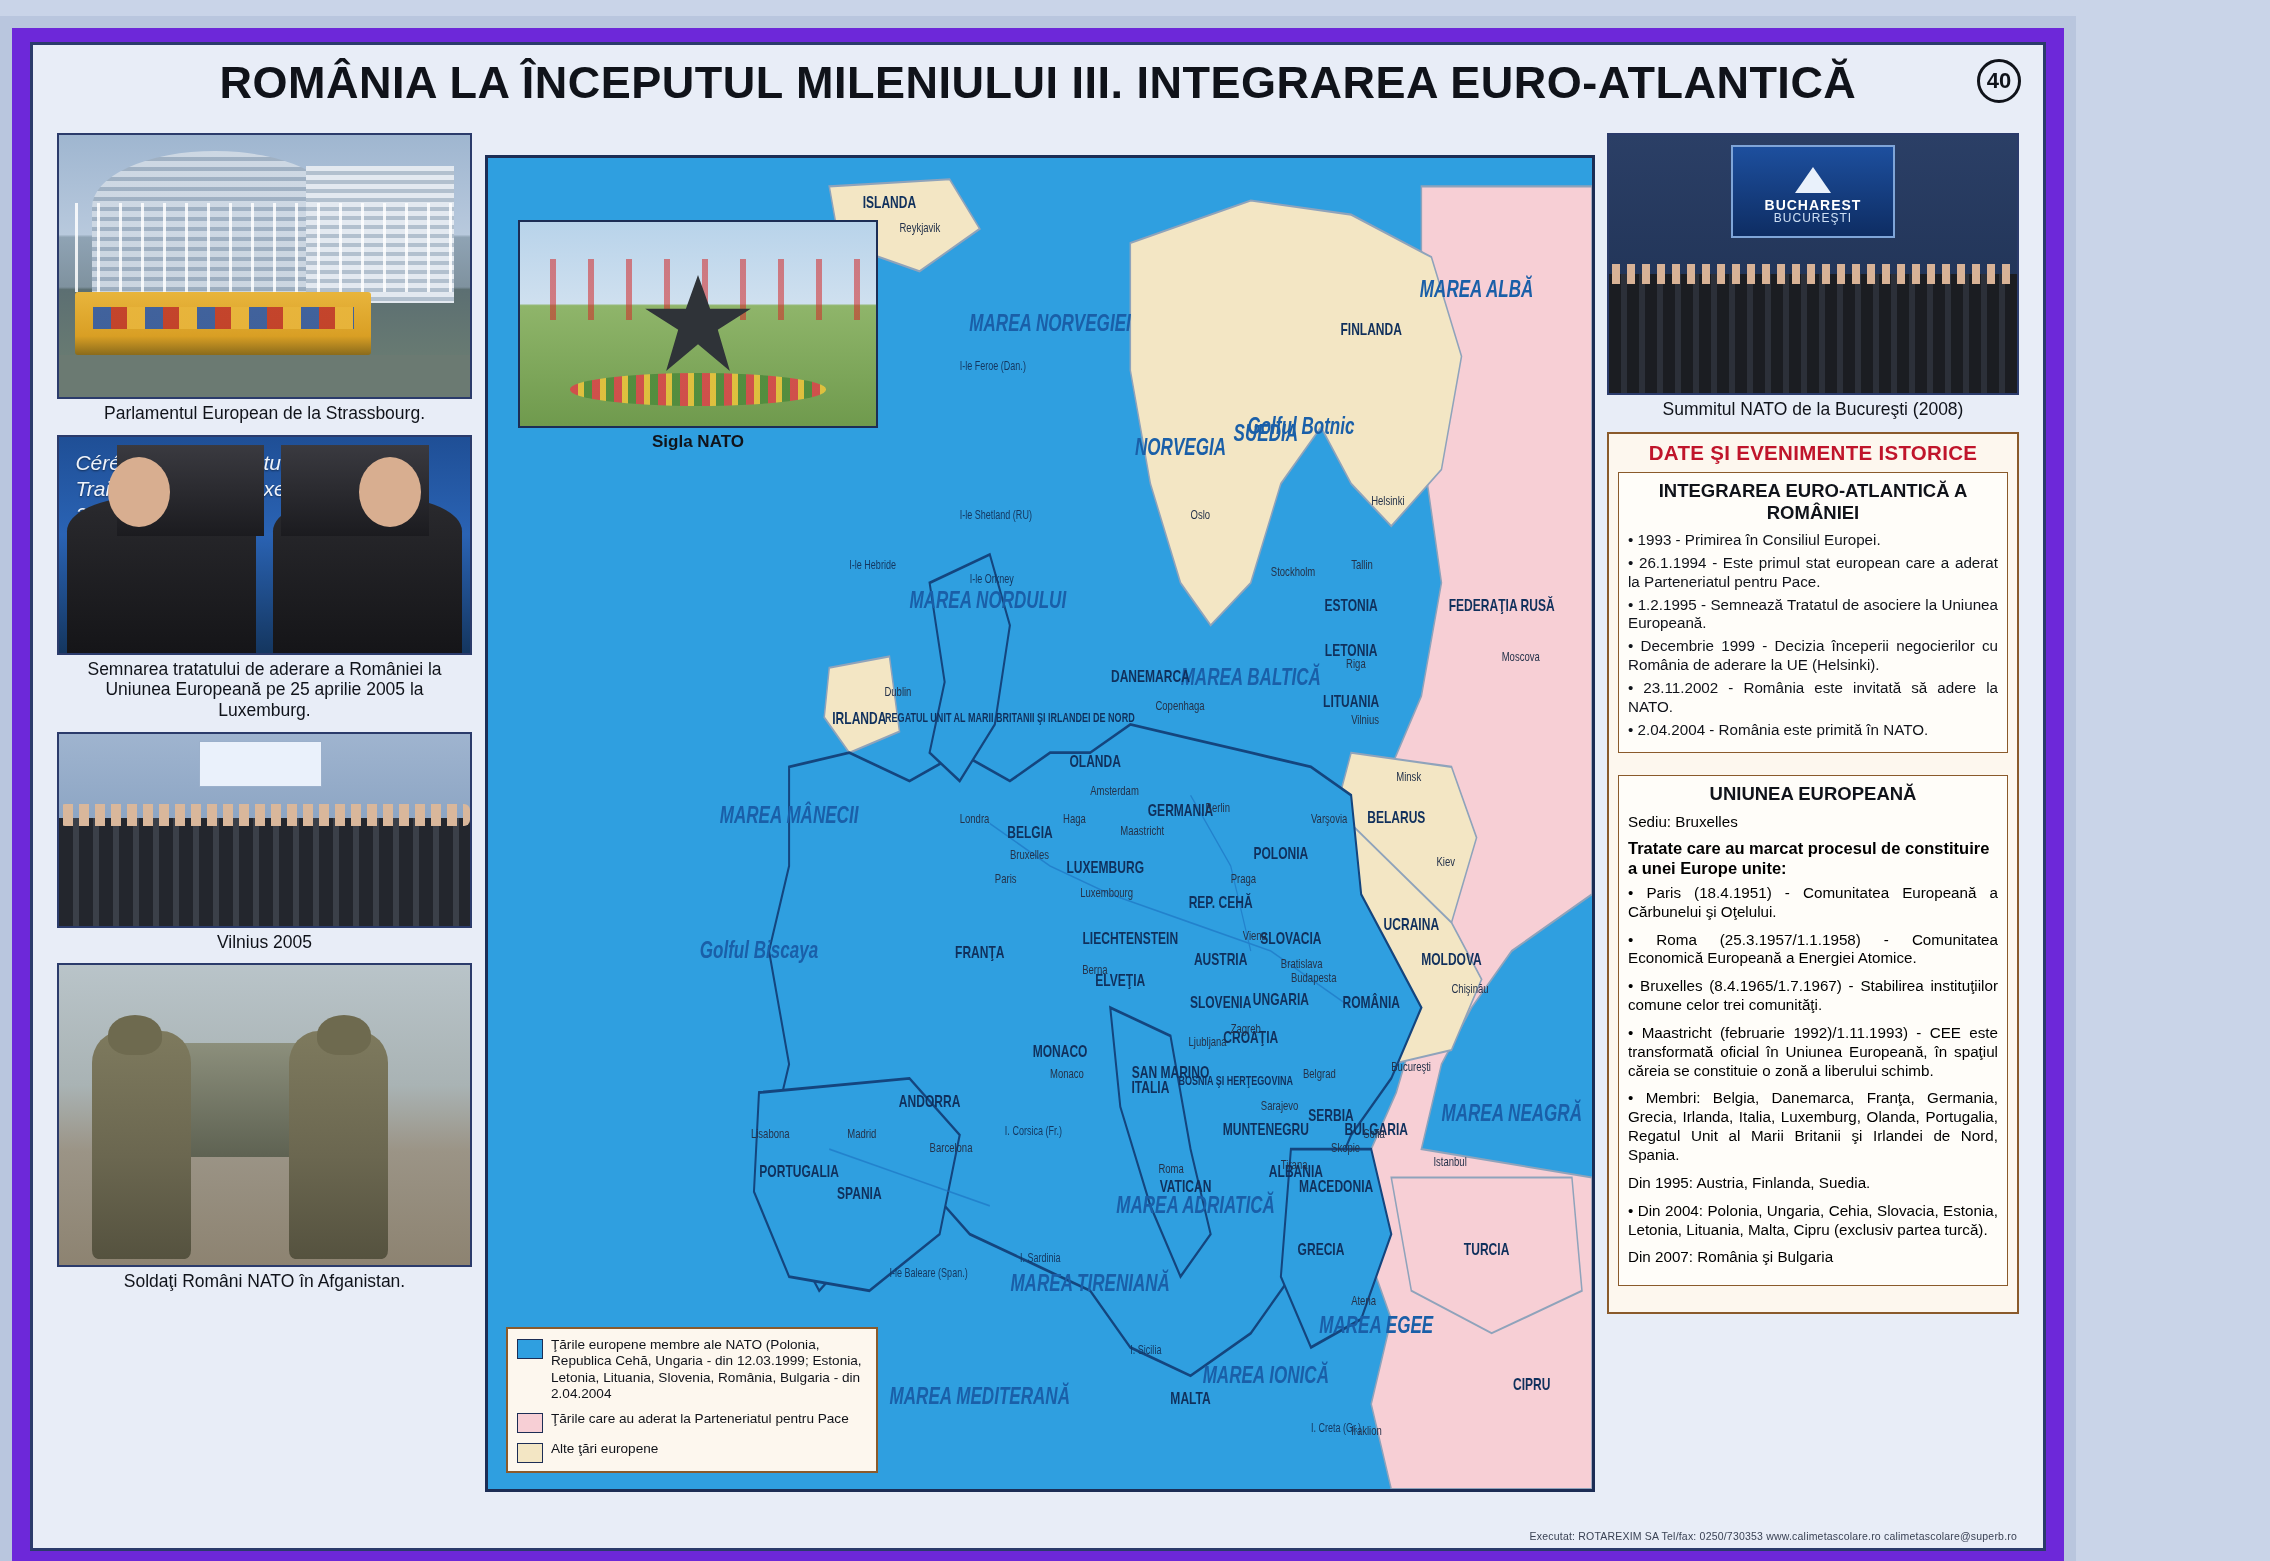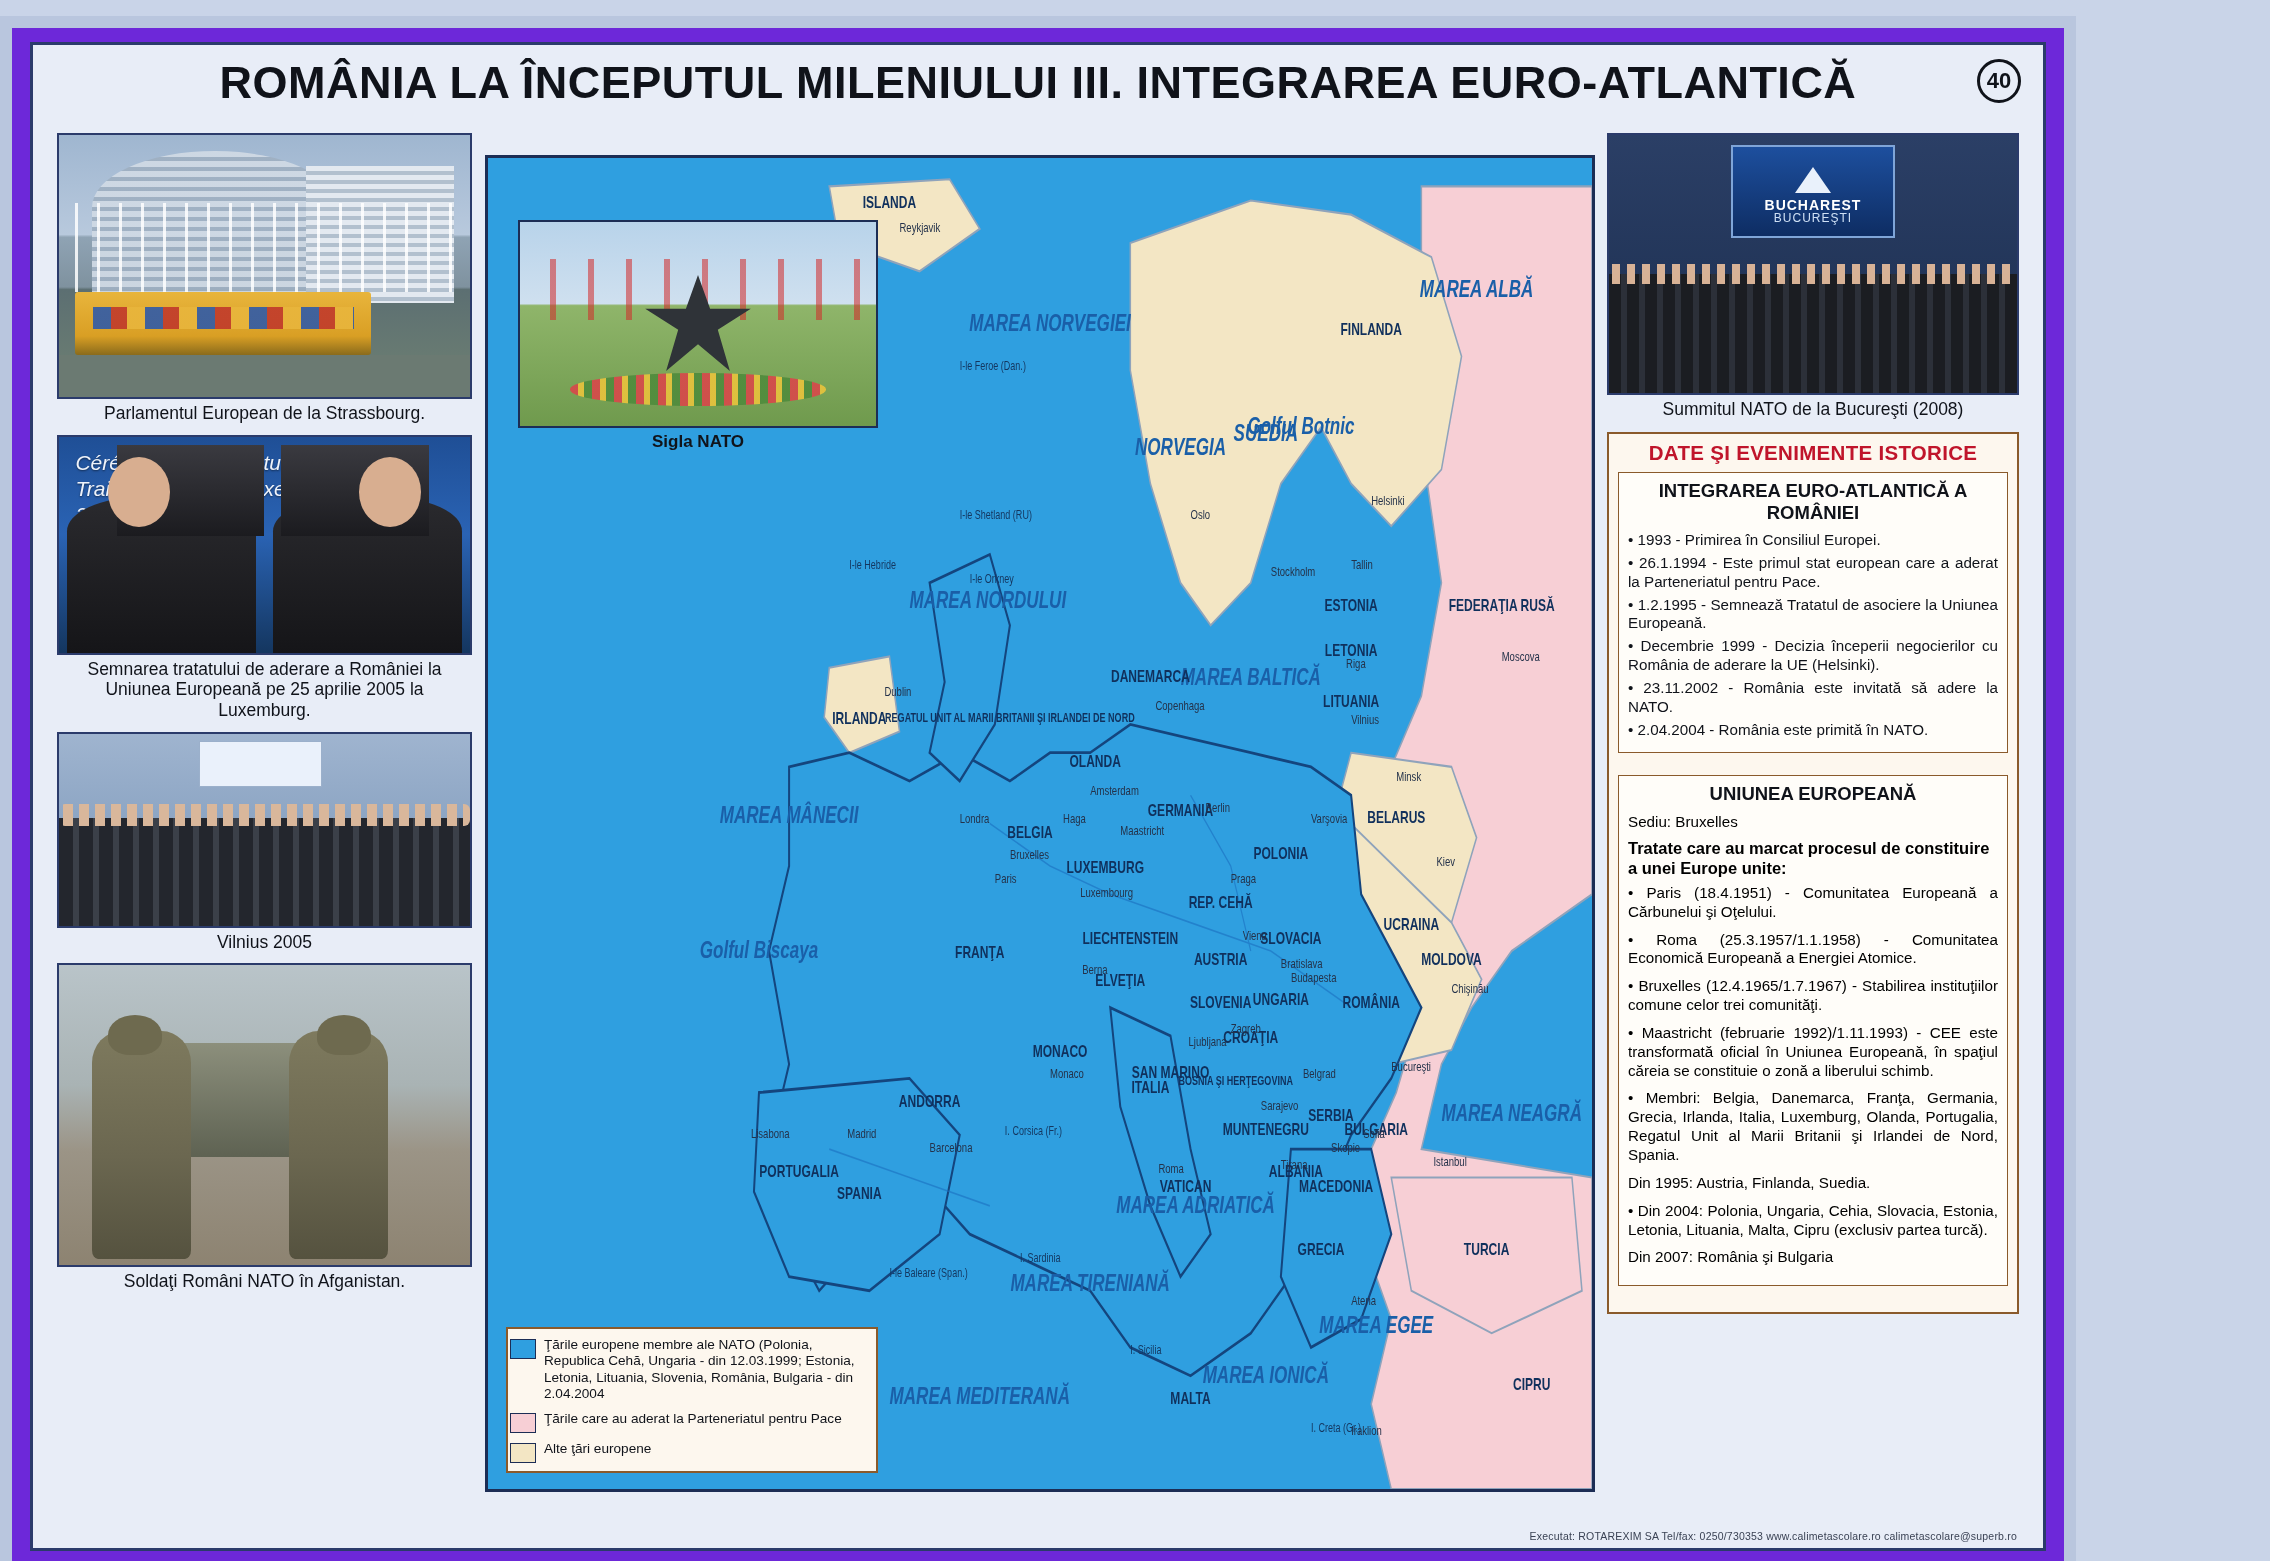--- a/index.html
+++ b/index.html
@@ -278,21 +278,21 @@
   }
   .nato-caption {
     position: absolute; left: 30px; top: 274px; width: 360px;
     text-align:center; font-weight:bold; font-size:17px; color:#10131a;
   }
 
   .legend {
     position: absolute; left: 18px; bottom: 16px; width: 372px;
     background: #fdf7ee;
     border: 2px solid #8a5a2b;
-    padding: 8px 2px;
+    padding: 8px 9px;
   }
   .legend-row { display:flex; gap:8px; margin-bottom: 8px; }
   .legend-row:last-child{ margin-bottom:0; }
   .swatch { width: 26px; height: 20px; border:1px solid #1c2d55; flex: 0 0 auto; margin-top:2px;}
   .sw-nato { background:#2f9fe0; }
   .sw-pfp  { background:#f7cfd5; }
   .sw-other{ background:#f3e6c4; }
   .legend-text { font-size: 13.6px; line-height: 1.22; color:#10131a; }
 
   .map-label { font-family:"Liberation Sans", sans-serif; fill:#14365f; }
@@ -571,21 +571,21 @@
             <p>• 2.04.2004 - România este primită în NATO.</p>
           </div>
         </div>
 
         <div class="sub-panel eu-panel">
           <div class="sub-title">UNIUNEA EUROPEANĂ</div>
           <p class="seat">Sediu: Bruxelles</p>
           <p class="lead">Tratate care au marcat procesul de constituire a unei Europe unite:</p>
           <p class="item">• Paris (18.4.1951) - Comunitatea Europeană a Cărbunelui şi Oţelului.</p>
           <p class="item">•  Roma  (25.3.1957/1.1.1958)  -  Comunitatea Economică Europeană a Energiei Atomice.</p>
-          <p class="item">•  Bruxelles  (12.4.1965/1.7.1967)  -  Stabilirea instituţiilor comune celor trei comunităţi.</p>
+          <p class="item">•  Bruxelles  (8.4.1965/1.7.1967)  -  Stabilirea instituţiilor comune celor trei comunităţi.</p>
           <p class="item">• Maastricht (februarie 1992)/1.11.1993) - CEE este transformată oficial în Uniunea Europeană, în spaţiul căreia se constituie o zonă a liberului schimb.</p>
           <p class="item">• Membri: Belgia, Danemarca, Franţa, Germania, Grecia, Irlanda, Italia, Luxemburg, Olanda, Portugalia, Regatul Unit al Marii Britanii şi Irlandei de Nord, Spania.</p>
           <p class="item">Din 1995: Austria, Finlanda, Suedia.</p>
           <p class="item">• Din 2004: Polonia, Ungaria, Cehia, Slovacia, Estonia, Letonia, Lituania, Malta, Cipru (exclusiv partea turcă).</p>
           <p class="item">Din 2007: România şi Bulgaria</p>
         </div>
       </div>
     </div>
 
     <div class="footer">Executat: ROTAREXIM SA   Tel/fax: 0250/730353   www.calimetascolare.ro   calimetascolare@superb.ro</div>

